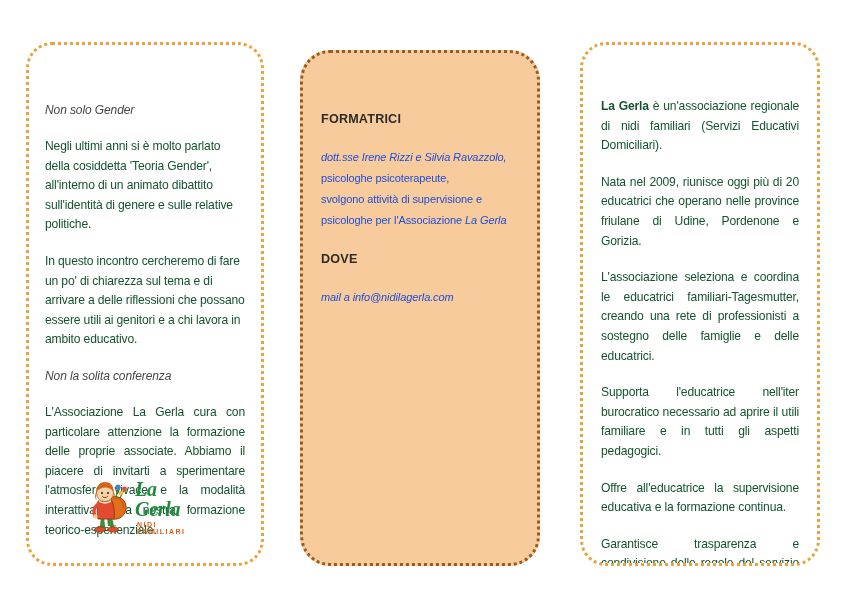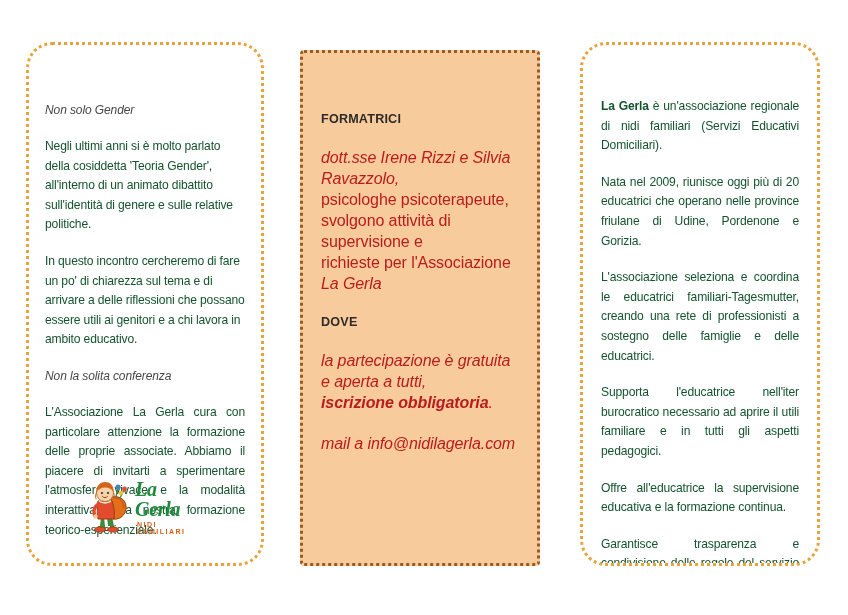--- a/index.html
+++ b/index.html
@@ -30,21 +30,21 @@
     border-radius: 26px;
   }
 
   .panel-outer {
     border: 3px dotted #E8A33D;
   }
 
   .panel-mid {
     background: #F8CB9C;
     border: 3px dotted #9A5B1E;
-    border-radius: 4px;
+    border-radius: 30px;
     padding-left: 36px;
   }
 
   #panel-left  { left: 26px;  top: 42px;  width: 238px; height: 524px; }
   #panel-mid   { left: 300px; top: 50px;  width: 240px; height: 516px; }
   #panel-right { left: 580px; top: 42px;  width: 240px; height: 524px; }
 
   .panel-inner {
     position: absolute;
     left: 0; top: 0; right: 0; bottom: 0;
@@ -74,22 +74,22 @@
   }
   .hdr-bold {
     font-weight: bold;
     font-size: 12.6px;
     color: #2e2a27;
     letter-spacing: 0.2px;
     margin: 0 0 20px 0;
     line-height: 16px;
   }
   .mid-p {
-    color: #b91c1c;
-    font-size: 16px;
+    color: #1d4ed8;
+    font-size: 11px;
     line-height: 21px;
     margin: 0 0 20px 0;
     letter-spacing: -0.1px;
   }
   .it { font-style: italic; }
   .bi { font-style: italic; font-weight: bold; }
   .b  { font-weight: bold; }
 
   
   .logo-wrap {
@@ -186,31 +186,27 @@
 
   <div class="panel panel-mid" id="panel-mid">
     <div class="panel-inner">
 
       <div class="hdr-bold">FORMATRICI</div>
 
       <p class="mid-p">
         <span class="it">dott.sse Irene Rizzi e Silvia Ravazzolo,</span><br>
         <span>psicologhe psicoterapeute,</span><br>
         <span> svolgono attività di supervisione e</span><br>
-        <span>richieste per l'Associazione </span><span class="it">La Gerla</span>
+        <span>psicologhe per l'Associazione </span><span class="it">La Gerla</span>
       </p>
 
 
 
       <div class="hdr-bold">DOVE</div>
 
-      <p class="mid-p">
-        <span class="it">la partecipazione è gratuita e aperta a tutti,</span><br>
-        <span class="bi">iscrizione obbligatoria</span><span class="it">.</span>
-      </p>
 
       <p class="mid-p it">mail a info@nidilagerla.com</p>
 
     </div>
   </div>
 
   <div class="panel panel-outer" id="panel-right">
     <div class="panel-inner">
 
       <p class="p just">

